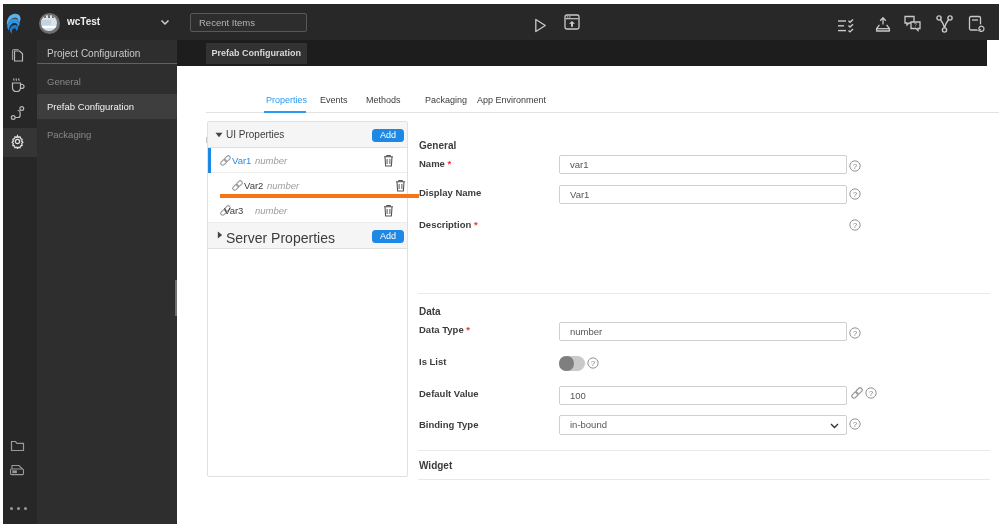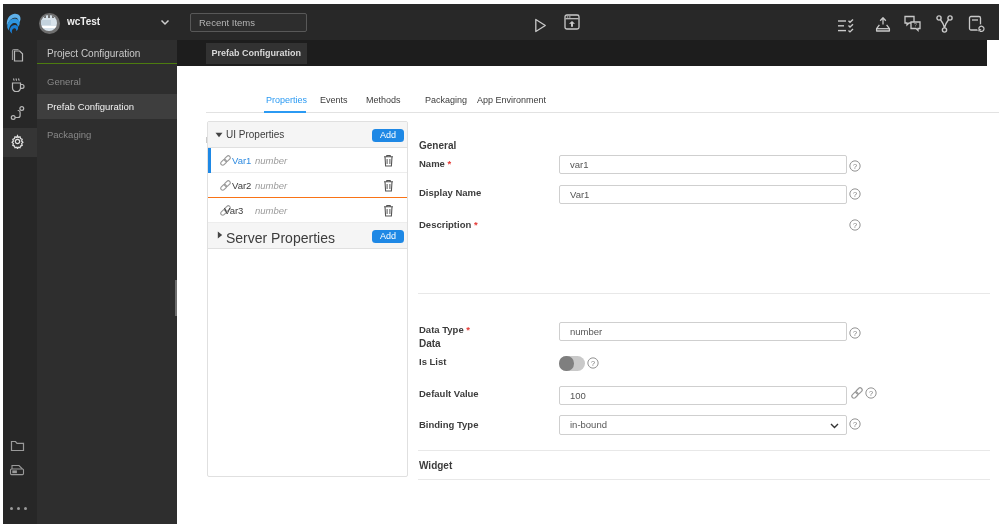--- a/index.html
+++ b/index.html
@@ -188,21 +188,21 @@
           </svg>
         <span class="abs" style="left:24px;top:7px;font-size:9.5px;color:#2f8be0;">Var1</span>
         <span class="abs" style="left:47px;top:7px;font-size:9.5px;color:#9b9b9b;font-style:italic;">number</span>
         <svg class="trash" width="11" height="13" viewBox="0 0 11 13">
             <g stroke="#555" stroke-width="1.1" fill="none">
               <path d="M1 2.8 h9 M3.8 2.8 v-1.3 h3.4 v1.3 M2 2.8 l.6 9.2 h5.8 l.6 -9.2"></path>
               <path d="M4.1 5 v5 M6.9 5 v5" stroke-width="1"></path>
             </g>
           </svg>
       </div>
-      <div class="abs" style="left:0;top:51px;width:199px;height:25px;border-bottom:1px solid #f97316;">
+      <div class="abs" style="left:12px;top:51px;width:199px;height:25px;border-bottom:4px solid #f97316;">
         <svg class="linkic" style="left:12px;top:7px" width="11" height="11" viewBox="0 0 12 12">
             <g transform="rotate(-45 6 6)" stroke="#999" stroke-width="1.2" fill="none">
               <rect x="-0.4" y="3.9" width="7" height="4.2" rx="2.1"></rect>
               <rect x="5.4" y="3.9" width="7" height="4.2" rx="2.1"></rect>
             </g>
           </svg>
         <span class="abs" style="left:24px;top:7px;font-size:9.5px;color:#3c3c3c;">Var2</span>
         <span class="abs" style="left:47px;top:7px;font-size:9.5px;color:#9b9b9b;font-style:italic;">number</span>
         <svg class="trash" width="11" height="13" viewBox="0 0 11 13">
             <g stroke="#555" stroke-width="1.1" fill="none">
@@ -254,21 +254,21 @@
         </svg>
 
       <div class="lbl" style="left:1px;top:94px;">Description<span style="color:#e53935;"> *</span></div>
       <svg class="q" style="left:431px;top:94px" viewBox="0 0 14 14">
           <circle cx="7" cy="7" r="6" fill="none" stroke="#8a8a8a" stroke-width="1.1"></circle>
           <text x="7" y="10" text-anchor="middle" font-size="8.5" fill="#777">?</text>
         </svg>
 
       <div class="hr" style="left:0px;top:168px;"></div>
 
-      <div class="hd" style="left:1px;top:181px;margin-top:32px;">Data</div>
+      <div class="hd" style="left:1px;top:181px;">Data</div>
 
       <div class="lbl" style="left:1px;top:199px;">Data Type<span style="color:#e53935;"> *</span></div>
       <div class="inp" style="left:141px;top:197px;">number</div>
       <svg class="q" style="left:431px;top:202px" viewBox="0 0 14 14">
           <circle cx="7" cy="7" r="6" fill="none" stroke="#8a8a8a" stroke-width="1.1"></circle>
           <text x="7" y="10" text-anchor="middle" font-size="8.5" fill="#777">?</text>
         </svg>
 
       <div class="lbl" style="left:1px;top:231px;">Is List</div>
       <div class="abs" style="left:141px;top:231px;width:26px;height:14.5px;border-radius:8px;background:#c9c9c9;">

